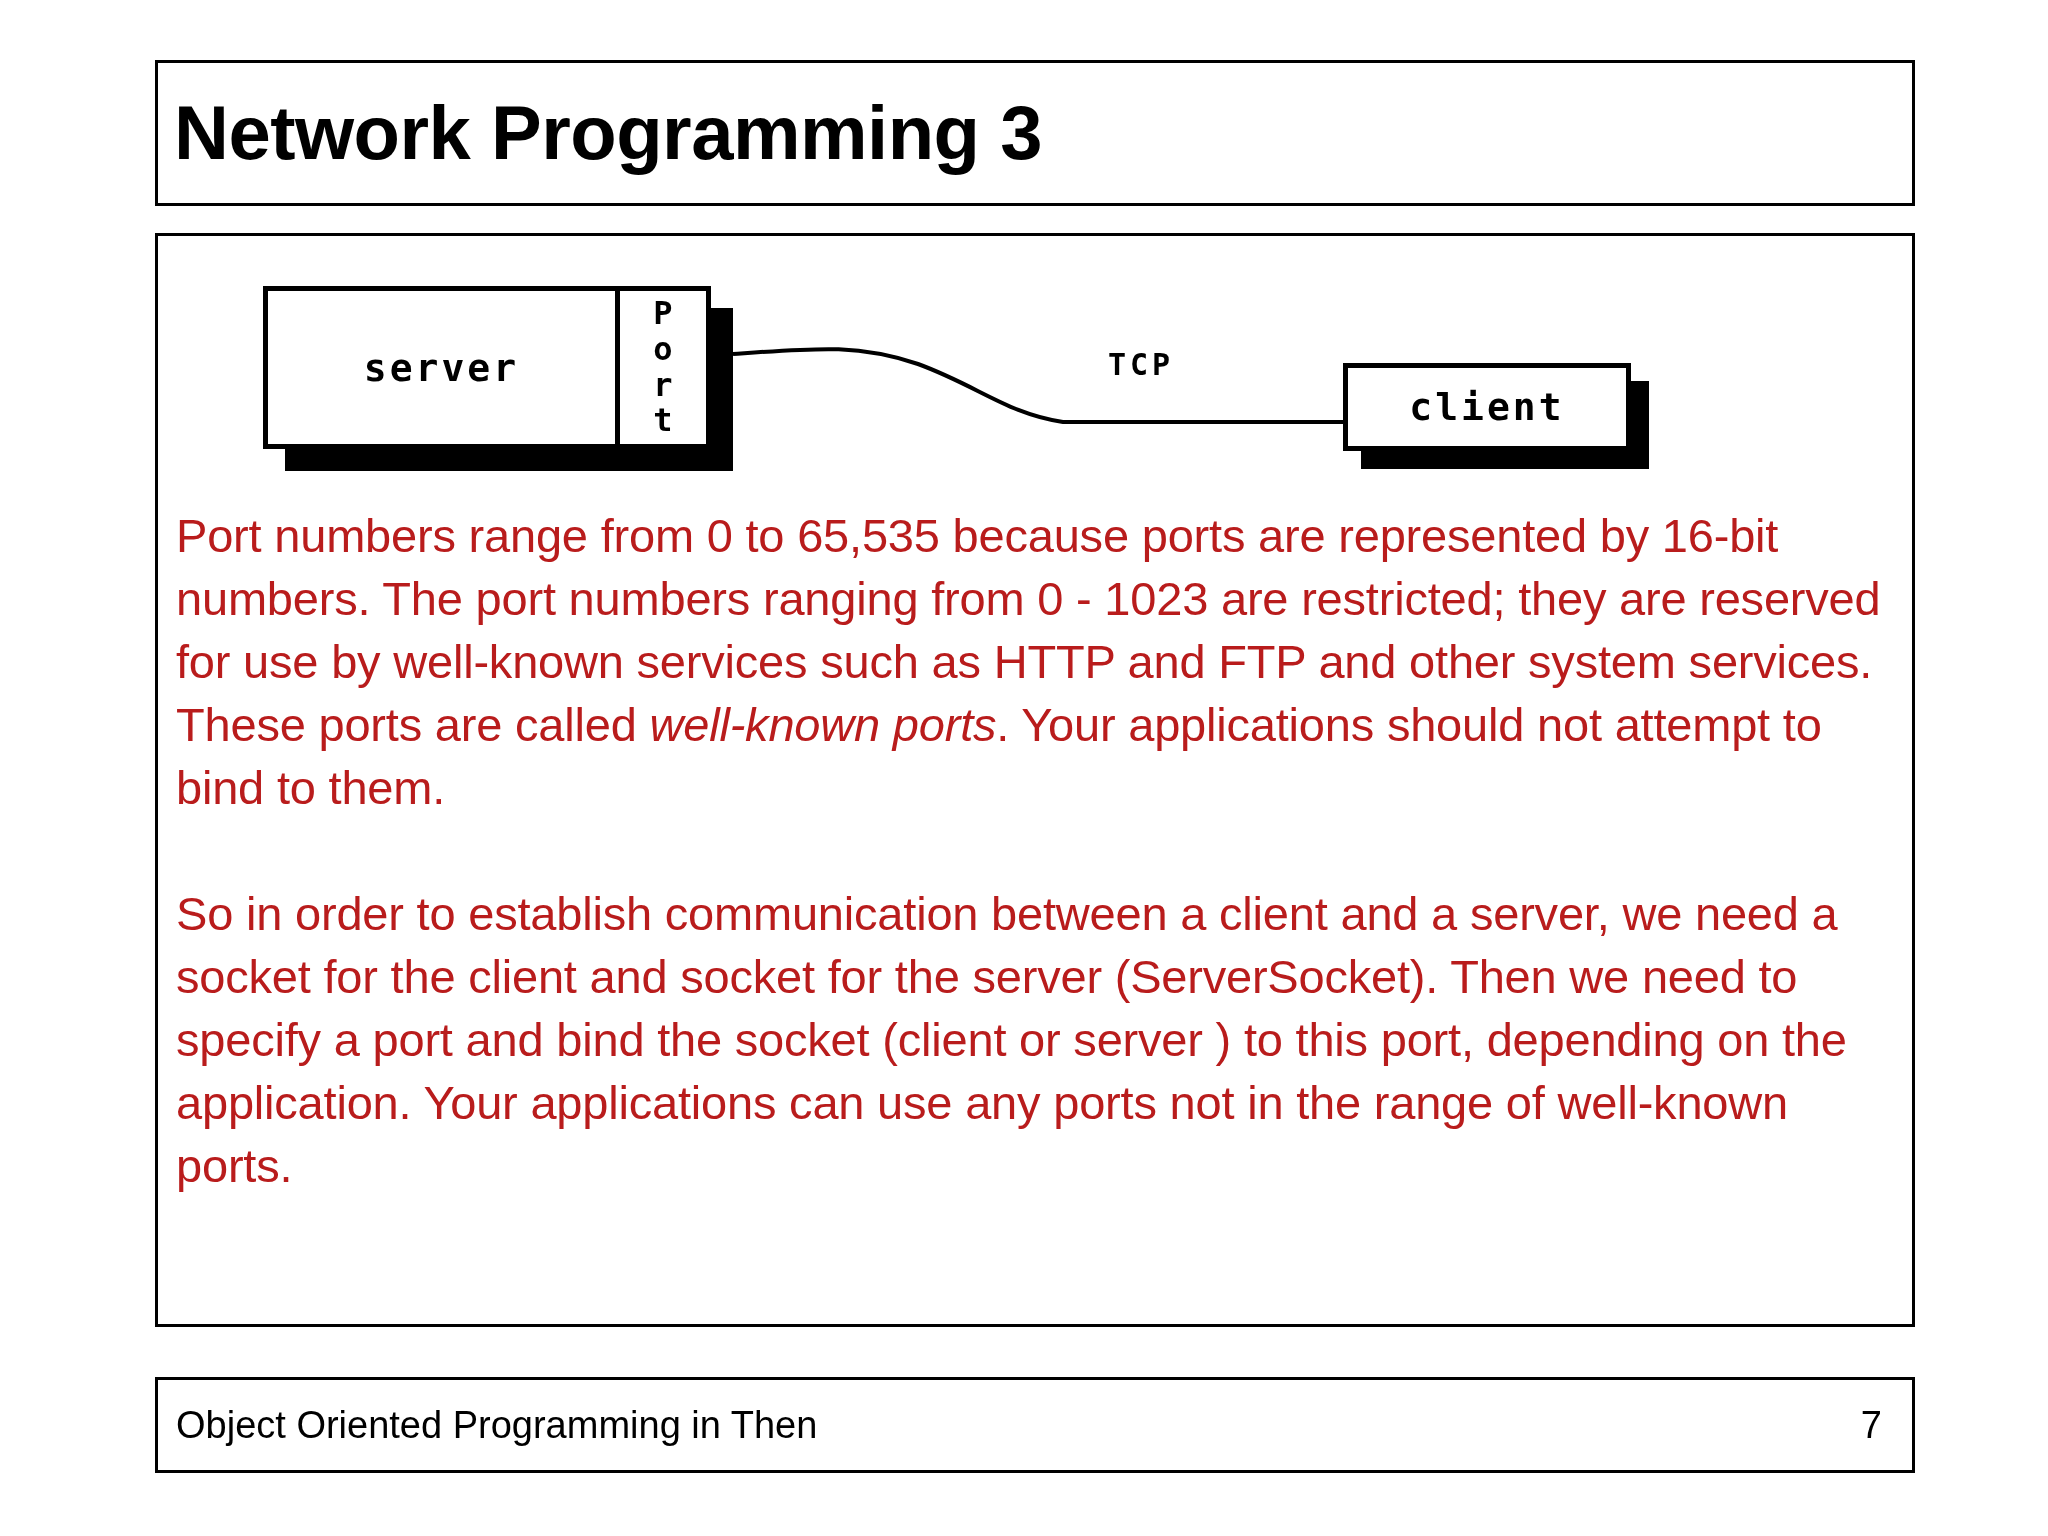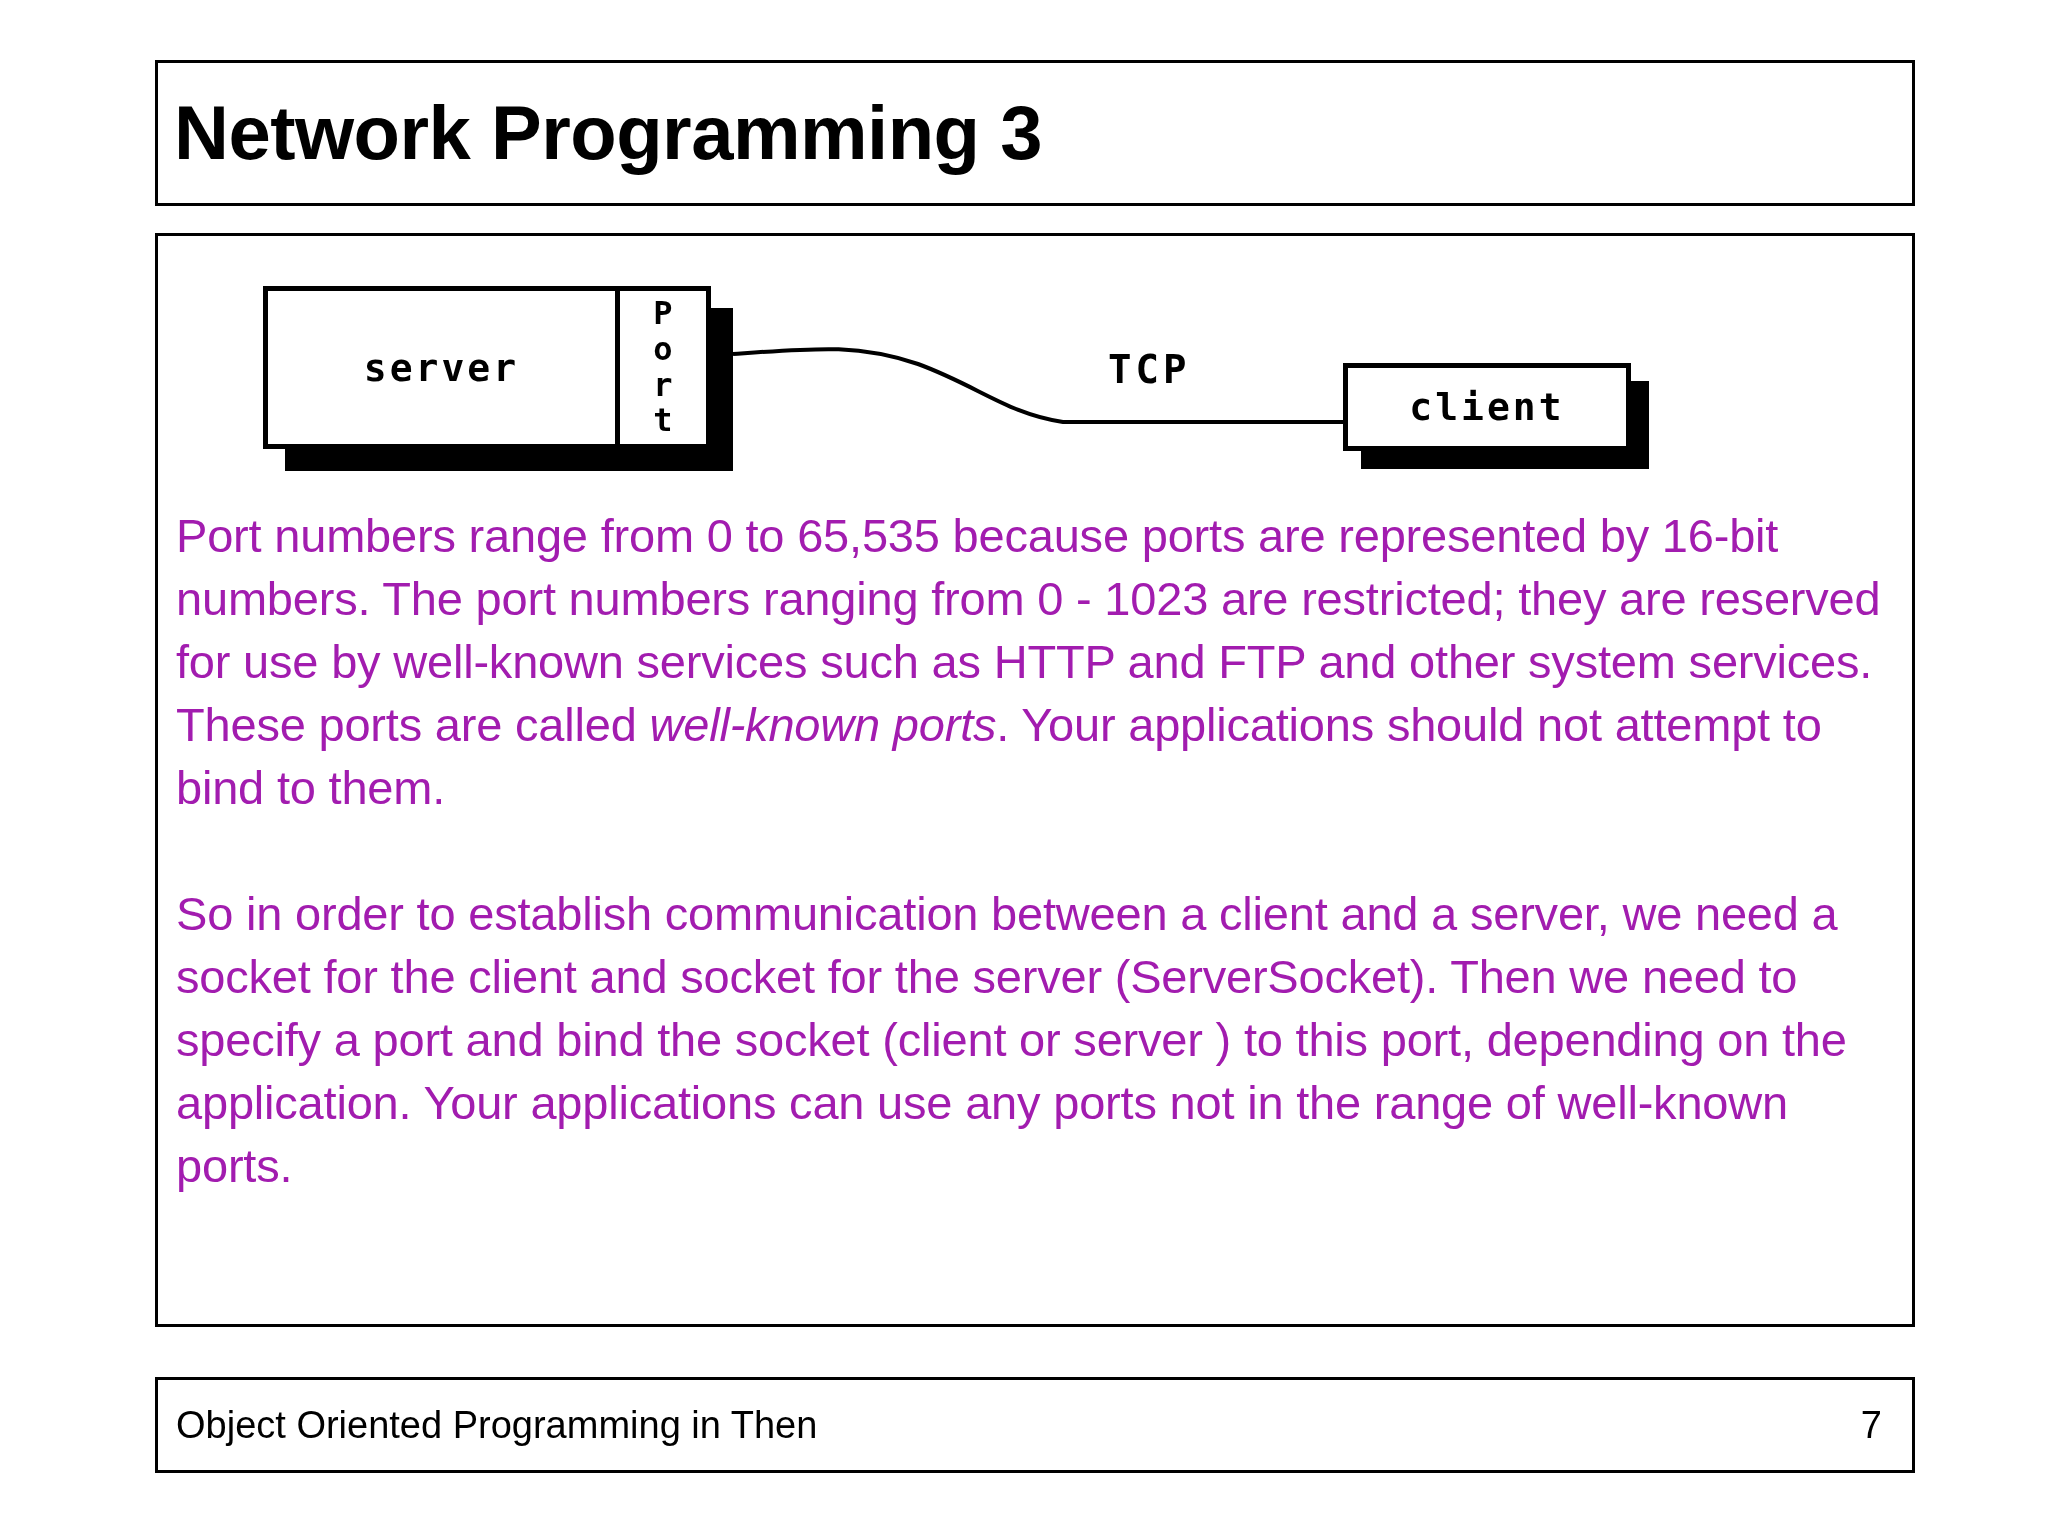--- a/index.html
+++ b/index.html
@@ -167,41 +167,41 @@
     width: 1760px;
     height: 265px;
     pointer-events: none;
   }
 
   .tcp-label {
     position: absolute;
     left: 950px;
     top: 114px;
     font-family: "DejaVu Sans Mono", monospace;
-    font-size: 39px;
+    font-size: 30px;
     font-weight: bold;
     letter-spacing: 4px;
     line-height: 1;
     white-space: nowrap;
   }
 
   
   .body-text {
     position: absolute;
     left: 18px;
     top: 268px;
     width: 1722px;
   }
   .para {
     font-size: 47px;
     font-stretch: condensed;
     line-height: 63px;
     letter-spacing: -0.2px;
     margin: 0;
-    color: #a21caf;
+    color: #b91c1c;
   }
   .para-gap {
     height: 63px;
   }
   .ital {
     font-style: italic;
   }
 
   
   .footer-box {

